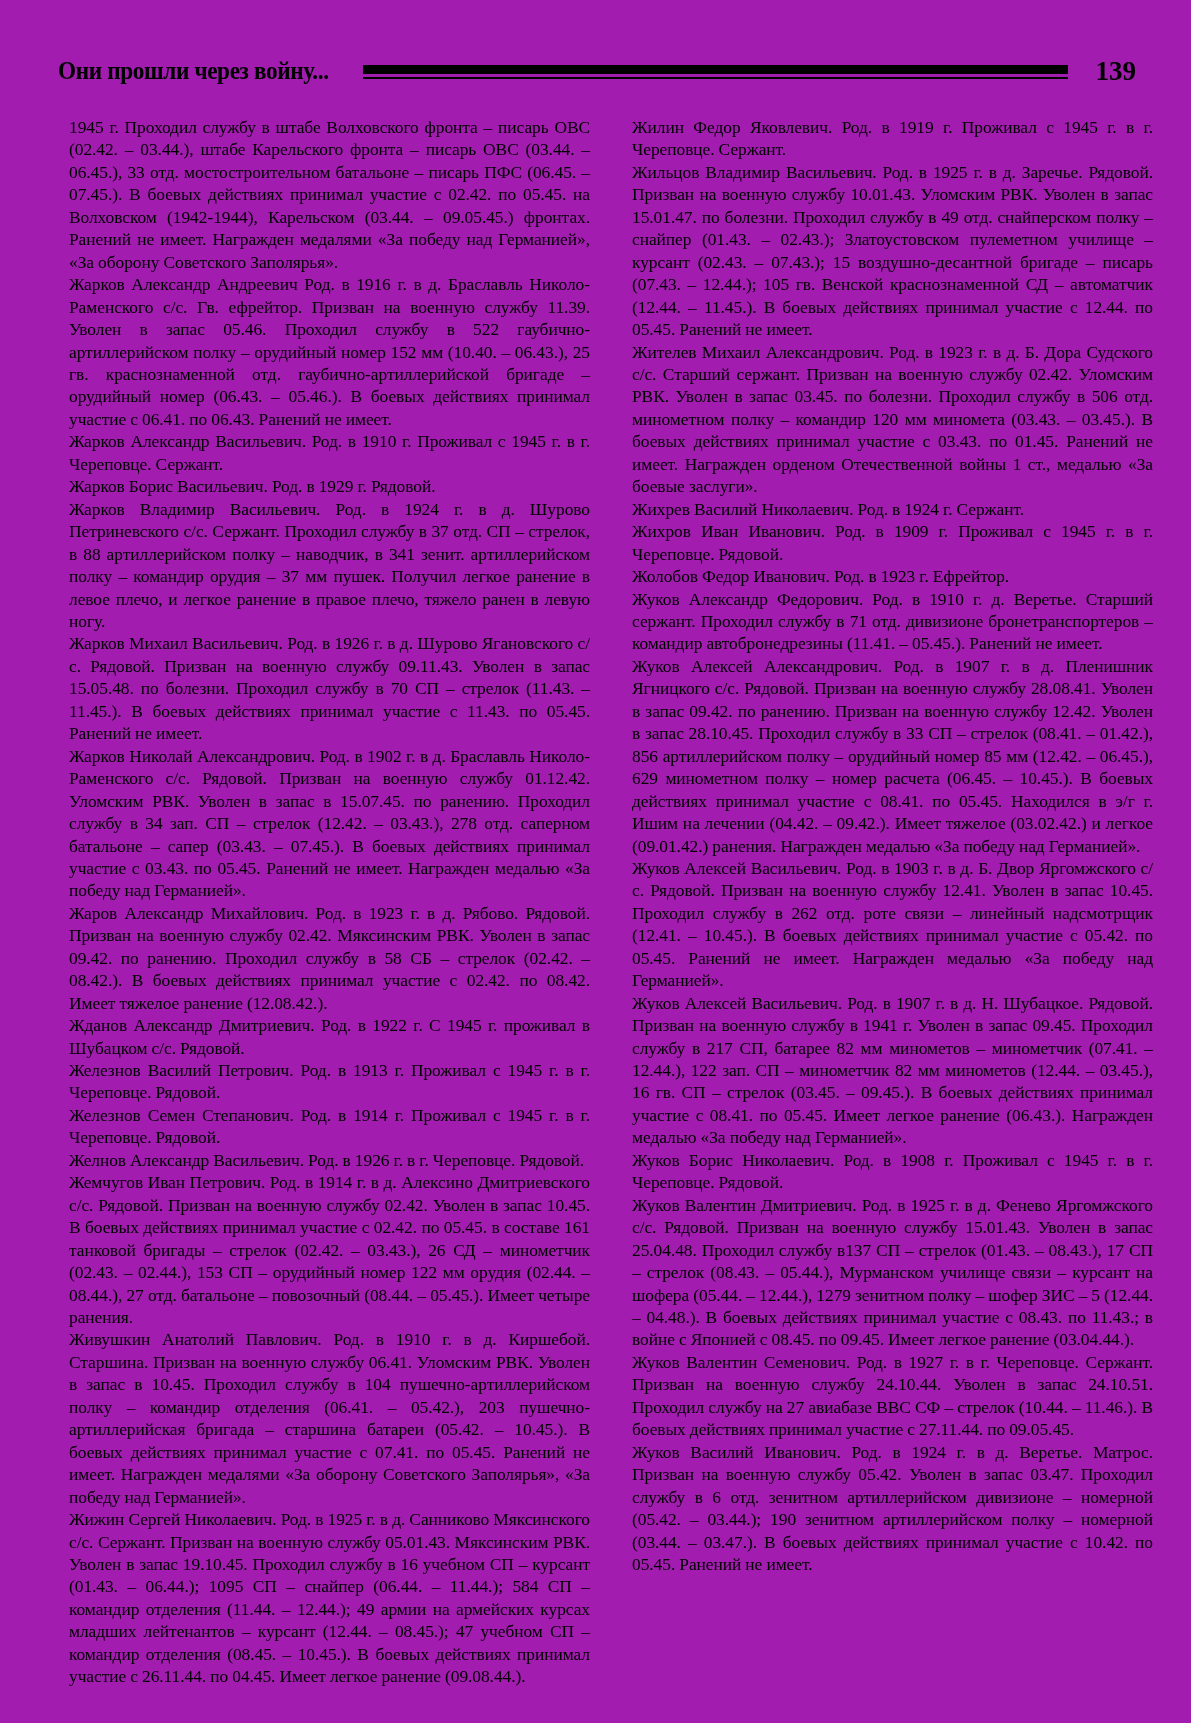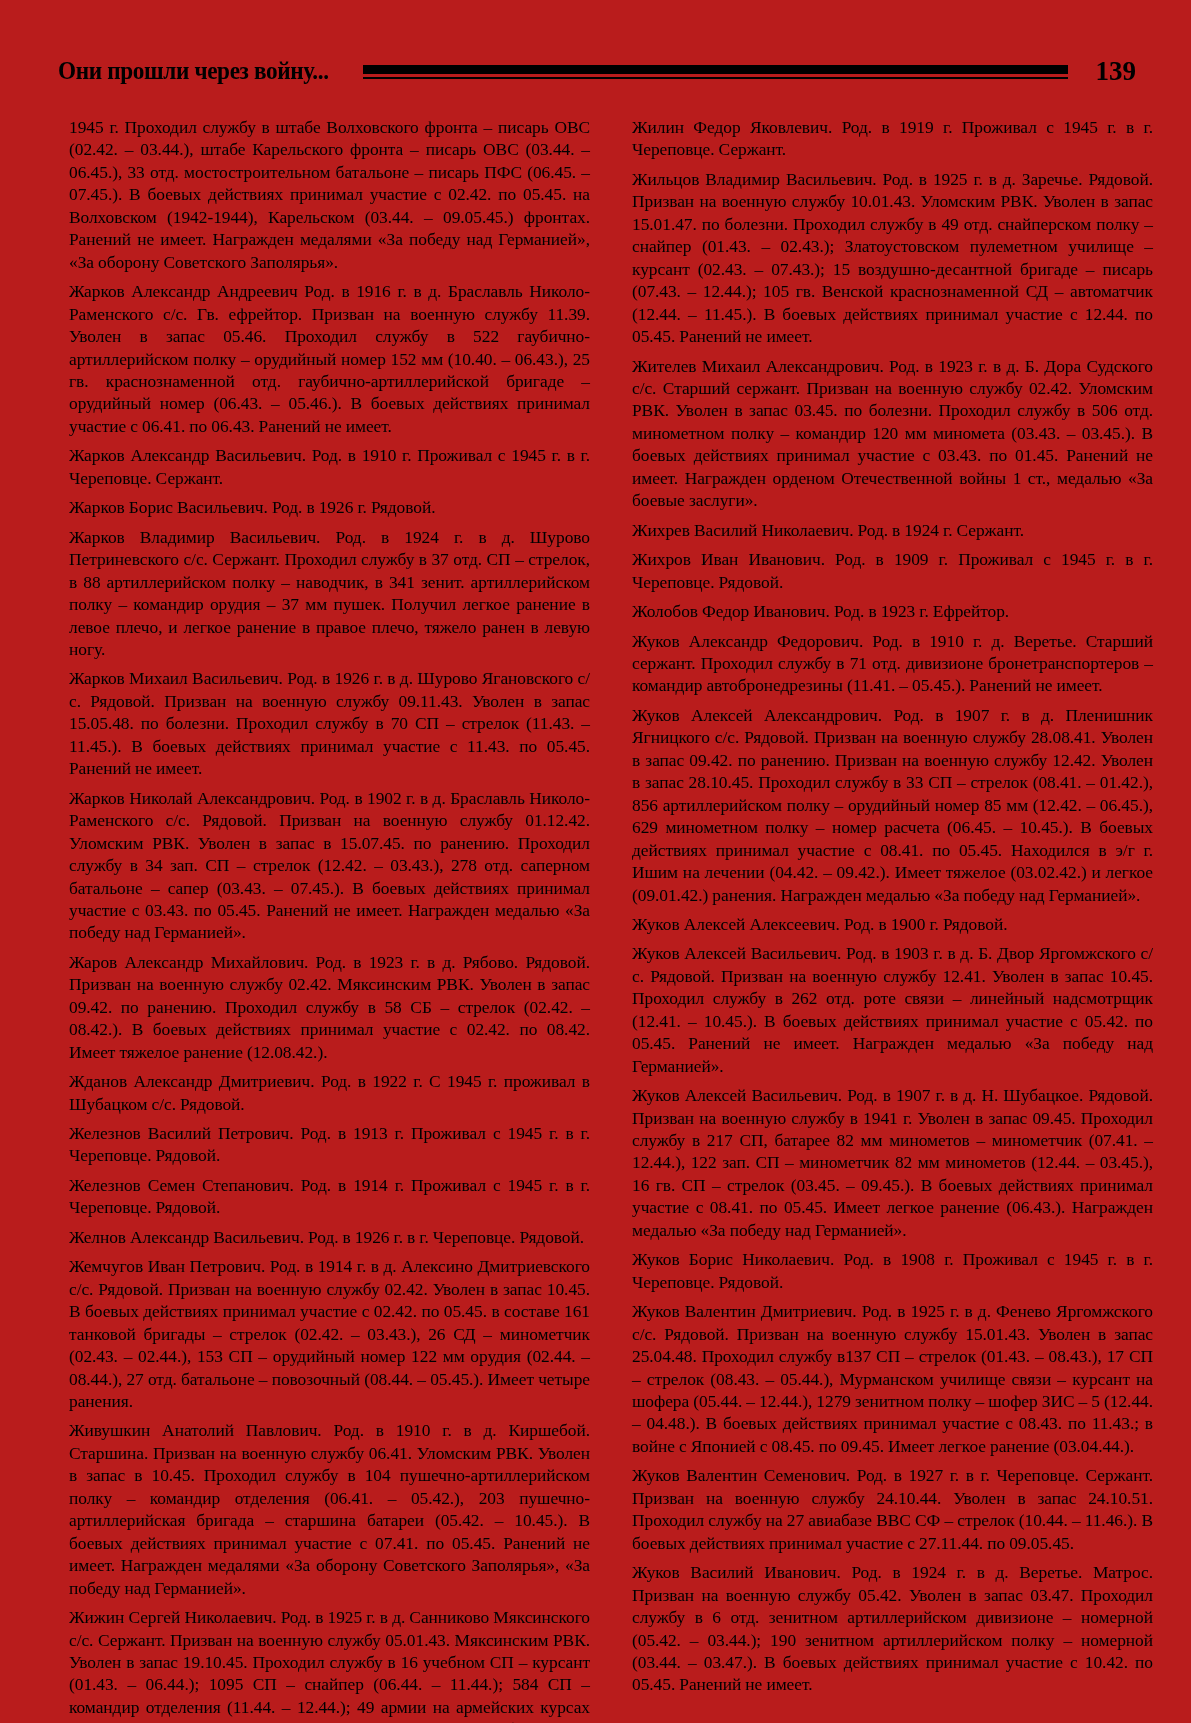--- a/index.html
+++ b/index.html
@@ -4,21 +4,21 @@
 <style>
   html, body {
     margin: 0;
     padding: 0;
     background: #ffffff;
   }
   .page {
     width: 1191px;
     height: 1723px;
     position: relative;
-    background: #b91c1c;
+    background: #a21caf;
     box-sizing: border-box;
     font-family: "Liberation Serif", "DejaVu Serif", serif;
     color: #000000;
     overflow: hidden;
   }
 
   
   .header {
     position: absolute;
     left: 58px;
@@ -89,41 +89,41 @@
     font-size: 17.4px;
     line-height: 22.45px;
     text-align: justify;
     text-justify: inter-word;
     margin: 0;
     padding: 0;
     hyphens: manual;
     word-spacing: -0.2px;
     letter-spacing: -0.05px;
   }
-  .entry + .entry { margin-top: 7px; }
+  .entry + .entry { margin-top: 0; }
   .col.left .entry, .col.right .entry { text-align: justify; }
   
 </style>
 </head>
 <body>
 
 <div class="page">
 
   <div class="header">
     <div class="header-title">Они прошли через войну...</div>
     <div class="header-rule"></div>
     <div class="header-page-number">139</div>
   </div>
 
   <div class="columns">
     <div class="col left">
       <p class="entry">1945 г. Проходил службу в штабе Волховского фронта – писарь ОВС (02.42. – 03.44.), штабе Карельского фронта – писарь ОВС (03.44. – 06.45.), 33 отд. мостостроительном батальоне – писарь ПФС (06.45. – 07.45.). В боевых действиях принимал участие с 02.42. по 05.45. на Волховском (1942-1944), Карельском (03.44. – 09.05.45.) фронтах. Ранений не имеет. Награжден медалями «За победу над Германией», «За оборону Советского Заполярья».</p>
       <p class="entry">Жарков Александр Андреевич Род. в 1916 г. в д. Браславль Николо-Раменского с/с. Гв. ефрейтор. Призван на военную службу 11.39. Уволен в запас 05.46. Проходил службу в 522 гаубично-артиллерийском полку – орудийный номер 152 мм (10.40. – 06.43.), 25 гв. краснознаменной отд. гаубично-артиллерийской бригаде – орудийный номер (06.43. – 05.46.). В боевых действиях принимал участие с 06.41. по 06.43. Ранений не имеет.</p>
       <p class="entry">Жарков Александр Васильевич. Род. в 1910 г. Проживал с 1945 г. в г. Череповце. Сержант.</p>
-      <p class="entry">Жарков Борис Васильевич. Род. в 1926 г. Рядовой.</p>
+      <p class="entry">Жарков Борис Васильевич. Род. в 1929 г. Рядовой.</p>
       <p class="entry">Жарков Владимир Васильевич. Род. в 1924 г. в д. Шурово Петриневского с/с. Сержант. Проходил службу в 37 отд. СП – стрелок, в 88 артиллерийском полку – наводчик, в 341 зенит. артиллерийском полку – командир орудия – 37 мм пушек. Получил легкое ранение в левое плечо, и легкое ранение в правое плечо, тяжело ранен в левую ногу.</p>
       <p class="entry">Жарков Михаил Васильевич. Род. в 1926 г. в д. Шурово Ягановского с/с. Рядовой. Призван на военную службу 09.11.43. Уволен в запас 15.05.48. по болезни. Проходил службу в 70 СП – стрелок (11.43. – 11.45.). В боевых действиях принимал участие с 11.43. по 05.45. Ранений не имеет.</p>
       <p class="entry">Жарков Николай Александрович. Род. в 1902 г. в д. Браславль Николо-Раменского с/с. Рядовой. Призван на военную службу 01.12.42. Уломским РВК. Уволен в запас в 15.07.45. по ранению. Проходил службу в 34 зап. СП – стрелок (12.42. – 03.43.), 278 отд. саперном батальоне – сапер (03.43. – 07.45.). В боевых действиях принимал участие с 03.43. по 05.45. Ранений не имеет. Награжден медалью «За победу над Германией».</p>
       <p class="entry">Жаров Александр Михайлович. Род. в 1923 г. в д. Рябово. Рядовой. Призван на военную службу 02.42. Мяксинским РВК. Уволен в запас 09.42. по ранению. Проходил службу в 58 СБ – стрелок (02.42. – 08.42.). В боевых действиях принимал участие с 02.42. по 08.42. Имеет тяжелое ранение (12.08.42.).</p>
       <p class="entry">Жданов Александр Дмитриевич. Род. в 1922 г. С 1945 г. проживал в Шубацком с/с. Рядовой.</p>
       <p class="entry">Железнов Василий Петрович. Род. в 1913 г. Проживал с 1945 г. в г. Череповце. Рядовой.</p>
       <p class="entry">Железнов Семен Степанович. Род. в 1914 г. Проживал с 1945 г. в г. Череповце. Рядовой.</p>
       <p class="entry">Желнов Александр Васильевич. Род. в 1926 г. в г. Череповце. Рядовой.</p>
       <p class="entry">Жемчугов Иван Петрович. Род. в 1914 г. в д. Алексино Дмитриевского с/с. Рядовой. Призван на военную службу 02.42. Уволен в запас 10.45. В боевых действиях принимал участие с 02.42. по 05.45. в составе 161 танковой бригады – стрелок (02.42. – 03.43.), 26 СД – минометчик (02.43. – 02.44.), 153 СП – орудийный номер 122 мм орудия (02.44. – 08.44.), 27 отд. батальоне – повозочный (08.44. – 05.45.). Имеет четыре ранения.</p>
       <p class="entry">Живушкин Анатолий Павлович. Род. в 1910 г. в д. Киршебой. Старшина. Призван на военную службу 06.41. Уломским РВК. Уволен в запас в 10.45. Проходил службу в 104 пушечно-артиллерийском полку – командир отделения (06.41. – 05.42.), 203 пушечно-артиллерийская бригада – старшина батареи (05.42. – 10.45.). В боевых действиях принимал участие с 07.41. по 05.45. Ранений не имеет. Награжден медалями «За оборону Советского Заполярья», «За победу над Германией».</p>
@@ -131,21 +131,20 @@
     </div>
     <div class="col right">
       <p class="entry">Жилин Федор Яковлевич. Род. в 1919 г. Проживал с 1945 г. в г. Череповце. Сержант.</p>
       <p class="entry">Жильцов Владимир Васильевич. Род. в 1925 г. в д. Заречье. Рядовой. Призван на военную службу 10.01.43. Уломским РВК. Уволен в запас 15.01.47. по болезни. Проходил службу в 49 отд. снайперском полку – снайпер (01.43. – 02.43.); Златоустовском пулеметном училище – курсант (02.43. – 07.43.); 15 воздушно-десантной бригаде – писарь (07.43. – 12.44.); 105 гв. Венской краснознаменной СД – автоматчик (12.44. – 11.45.). В боевых действиях принимал участие с 12.44. по 05.45. Ранений не имеет.</p>
       <p class="entry">Жителев Михаил Александрович. Род. в 1923 г. в д. Б. Дора Судского с/с. Старший сержант. Призван на военную службу 02.42. Уломским РВК. Уволен в запас 03.45. по болезни. Проходил службу в 506 отд. минометном полку – командир 120 мм миномета (03.43. – 03.45.). В боевых действиях принимал участие с 03.43. по 01.45. Ранений не имеет. Награжден орденом Отечественной войны 1 ст., медалью «За боевые заслуги».</p>
       <p class="entry">Жихрев Василий Николаевич. Род. в 1924 г. Сержант.</p>
       <p class="entry">Жихров Иван Иванович. Род. в 1909 г. Проживал с 1945 г. в г. Череповце. Рядовой.</p>
       <p class="entry">Жолобов Федор Иванович. Род. в 1923 г. Ефрейтор.</p>
       <p class="entry">Жуков Александр Федорович. Род. в 1910 г. д. Веретье. Старший сержант. Проходил службу в 71 отд. дивизионе бронетранспортеров – командир автобронедрезины (11.41. – 05.45.). Ранений не имеет.</p>
       <p class="entry">Жуков Алексей Александрович. Род. в 1907 г. в д. Пленишник Ягницкого с/с. Рядовой. Призван на военную службу 28.08.41. Уволен в запас 09.42. по ранению. Призван на военную службу 12.42. Уволен в запас 28.10.45. Проходил службу в 33 СП – стрелок (08.41. – 01.42.), 856 артиллерийском полку – орудийный номер 85 мм (12.42. – 06.45.), 629 минометном полку – номер расчета (06.45. – 10.45.). В боевых действиях принимал участие с 08.41. по 05.45. Находился в э/г г. Ишим на лечении (04.42. – 09.42.). Имеет тяжелое (03.02.42.) и легкое (09.01.42.) ранения. Награжден медалью «За победу над Германией».</p>
-      <p class="entry">Жуков Алексей Алексеевич. Род. в 1900 г. Рядовой.</p>
       <p class="entry">Жуков Алексей Васильевич. Род. в 1903 г. в д. Б. Двор Яргомжского с/с. Рядовой. Призван на военную службу 12.41. Уволен в запас 10.45. Проходил службу в 262 отд. роте связи – линейный надсмотрщик (12.41. – 10.45.). В боевых действиях принимал участие с 05.42. по 05.45. Ранений не имеет. Награжден медалью «За победу над Германией».</p>
       <p class="entry">Жуков Алексей Васильевич. Род. в 1907 г. в д. Н. Шубацкое. Рядовой. Призван на военную службу в 1941 г. Уволен в запас 09.45. Проходил службу в 217 СП, батарее 82 мм минометов – минометчик (07.41. – 12.44.), 122 зап. СП – минометчик 82 мм минометов (12.44. – 03.45.), 16 гв. СП – стрелок (03.45. – 09.45.). В боевых действиях принимал участие с 08.41. по 05.45. Имеет легкое ранение (06.43.). Награжден медалью «За победу над Германией».</p>
       <p class="entry">Жуков Борис Николаевич. Род. в 1908 г. Проживал с 1945 г. в г. Череповце. Рядовой.</p>
       <p class="entry">Жуков Валентин Дмитриевич. Род. в 1925 г. в д. Фенево Яргомжского с/с. Рядовой. Призван на военную службу 15.01.43. Уволен в запас 25.04.48. Проходил службу в137 СП – стрелок (01.43. – 08.43.), 17 СП – стрелок (08.43. – 05.44.), Мурманском училище связи – курсант на шофера (05.44. – 12.44.), 1279 зенитном полку – шофер ЗИС – 5 (12.44. – 04.48.). В боевых действиях принимал участие с 08.43. по 11.43.; в войне с Японией с 08.45. по 09.45. Имеет легкое ранение (03.04.44.).</p>
       <p class="entry">Жуков Валентин Семенович. Род. в 1927 г. в г. Череповце. Сержант. Призван на военную службу 24.10.44. Уволен в запас 24.10.51. Проходил службу на 27 авиабазе ВВС СФ – стрелок (10.44. – 11.46.). В боевых действиях принимал участие с 27.11.44. по 09.05.45.</p>
       <p class="entry">Жуков Василий Иванович. Род. в 1924 г. в д. Веретье. Матрос. Призван на военную службу 05.42. Уволен в запас 03.47. Проходил службу в 6 отд. зенитном артиллерийском дивизионе – номерной (05.42. – 03.44.); 190 зенитном артиллерийском полку – номерной (03.44. – 03.47.). В боевых действиях принимал участие с 10.42. по 05.45. Ранений не имеет.</p>
     </div>
   </div>
 
 </div>

